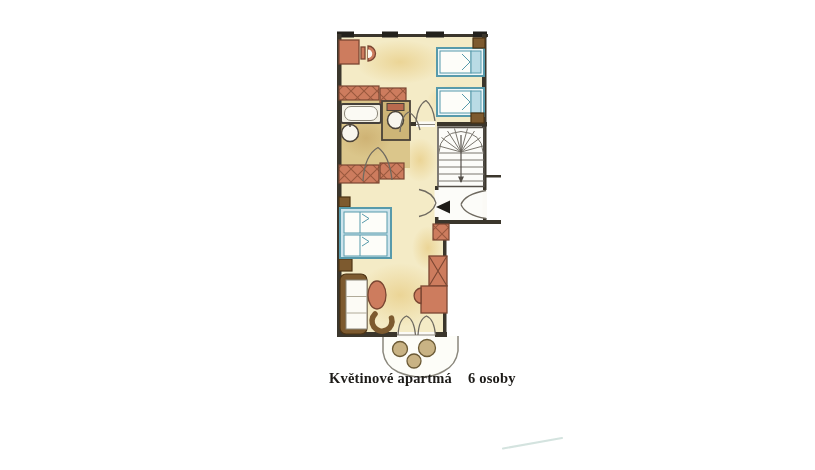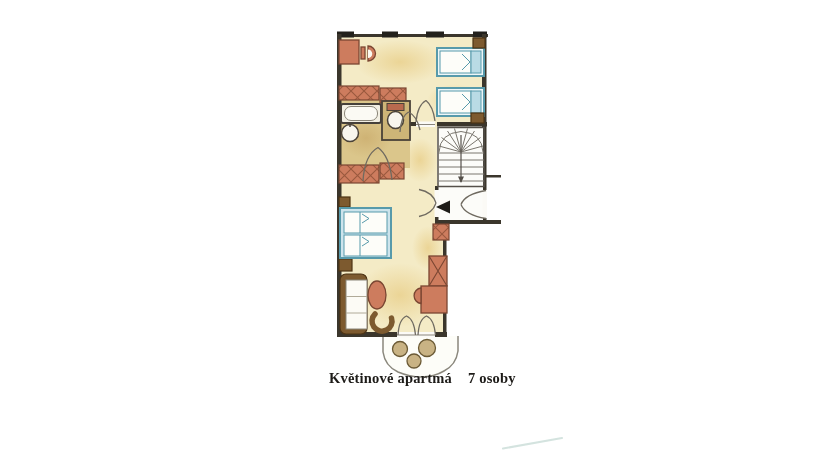--- a/index.html
+++ b/index.html
@@ -198,16 +198,16 @@
     <path class="doorarc" d="M486,190.5 Q465,194 461,204.5 M486,218.5 Q465,215 461,204.5"></path>
     <path class="doorarc" d="M398,335 Q399,319 406.5,316 Q414,319 415.5,335"></path>
     <path class="doorarc" d="M418,335 Q419,319 426.5,316 Q434,319 435.5,335"></path>
   </g>
 
   <path d="M503,448.5 L562,438" stroke="#cddfda" stroke-width="2" stroke-linecap="round" opacity="0.85"></path>
 </svg>
 
 <div class="caption">
   <span>Květinové apartmá</span>
-  <span>7 osoby</span>
+  <span>6 osoby</span>
 </div>
 
 </div>
 
 </body></html>

